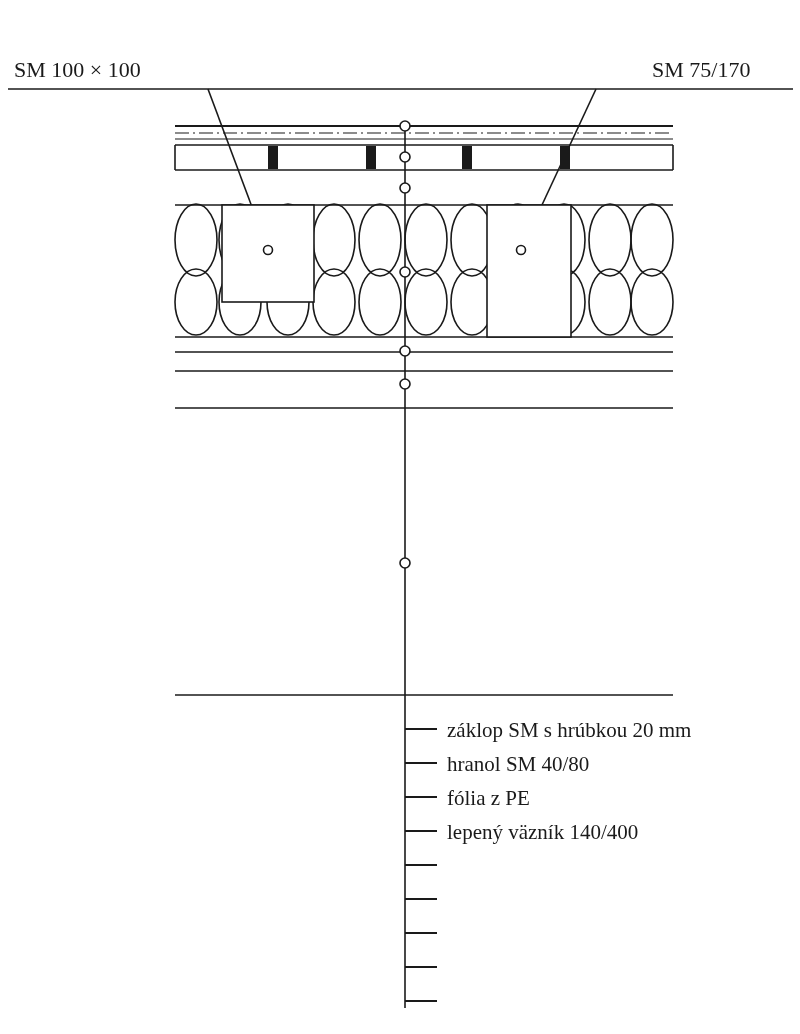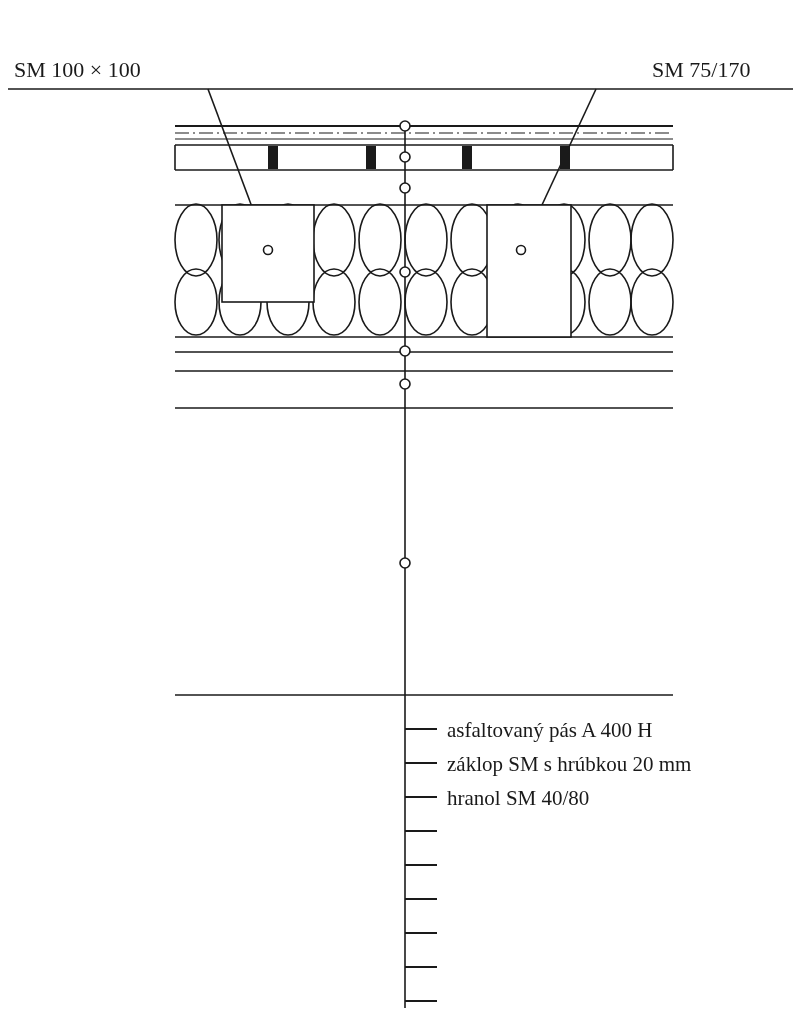--- a/index.html
+++ b/index.html
@@ -150,18 +150,19 @@
       <line x1="405" y1="967" x2="437" y2="967" stroke-width="2"></line>
       <line x1="405" y1="1001" x2="437" y2="1001" stroke-width="2"></line>
     </g>
   </svg>
 
   <div class="label label-top-left">SM 100 × 100</div>
 
   <div class="label label-top-right">SM 75/170</div>
 
   <div class="leg-list">
-    <div class="leg-item">asfaltovaný pás A 400 H</div>
     <div class="leg-item">záklop SM s hrúbkou 20 mm</div>
     <div class="leg-item">hranol SM 40/80</div>
+    <div class="leg-item">fólia z PE</div>
+    <div class="leg-item">lepený väzník 140/400</div>
   </div>
 
 </div>
 
 </body></html>

